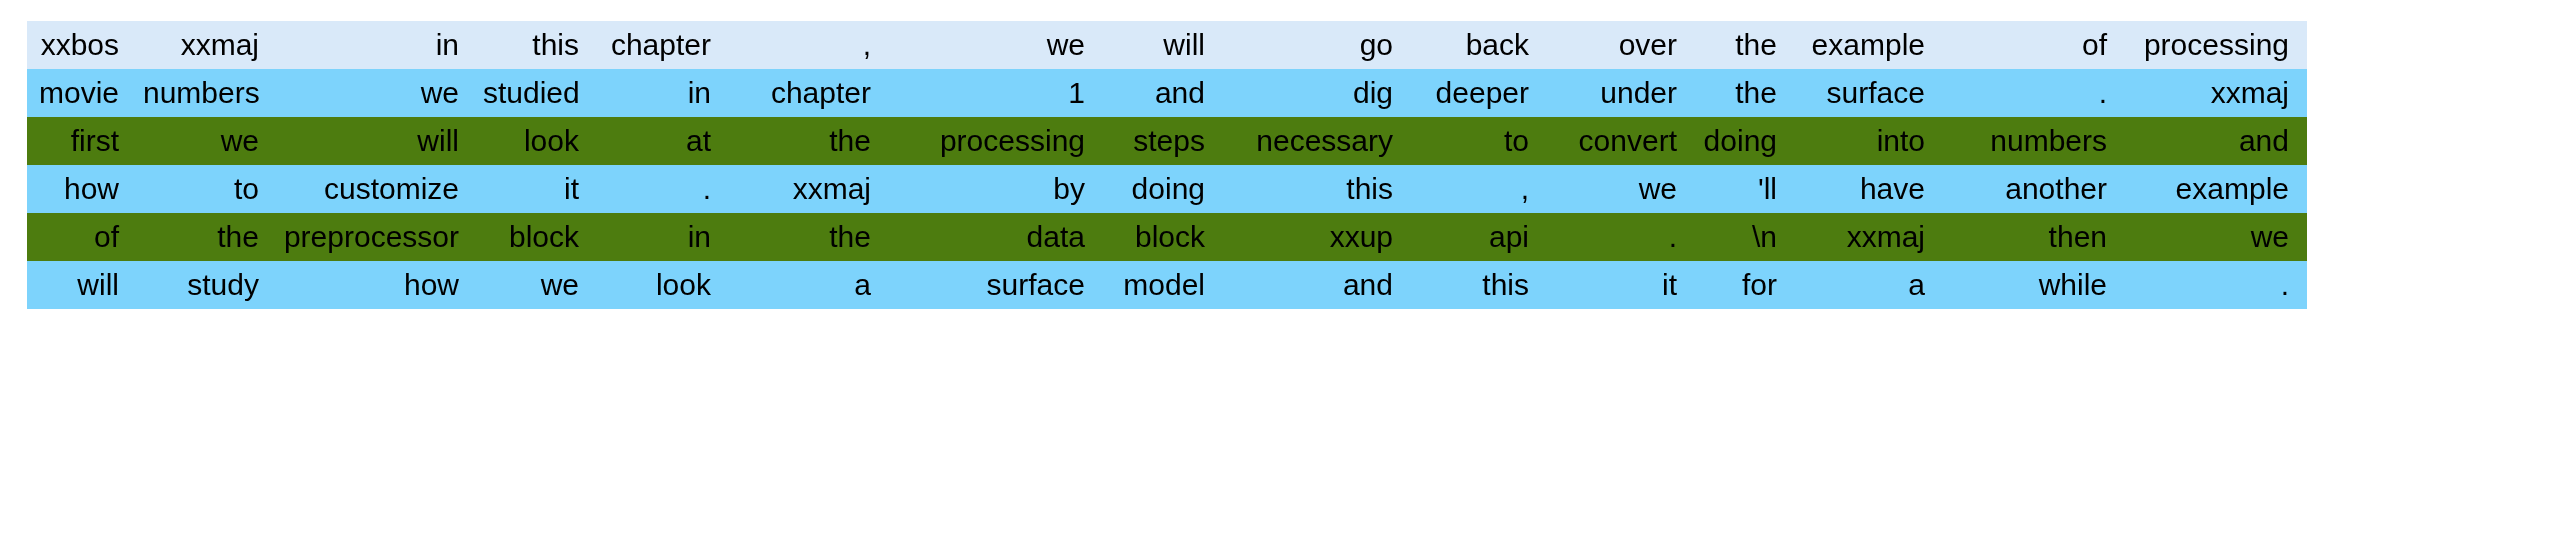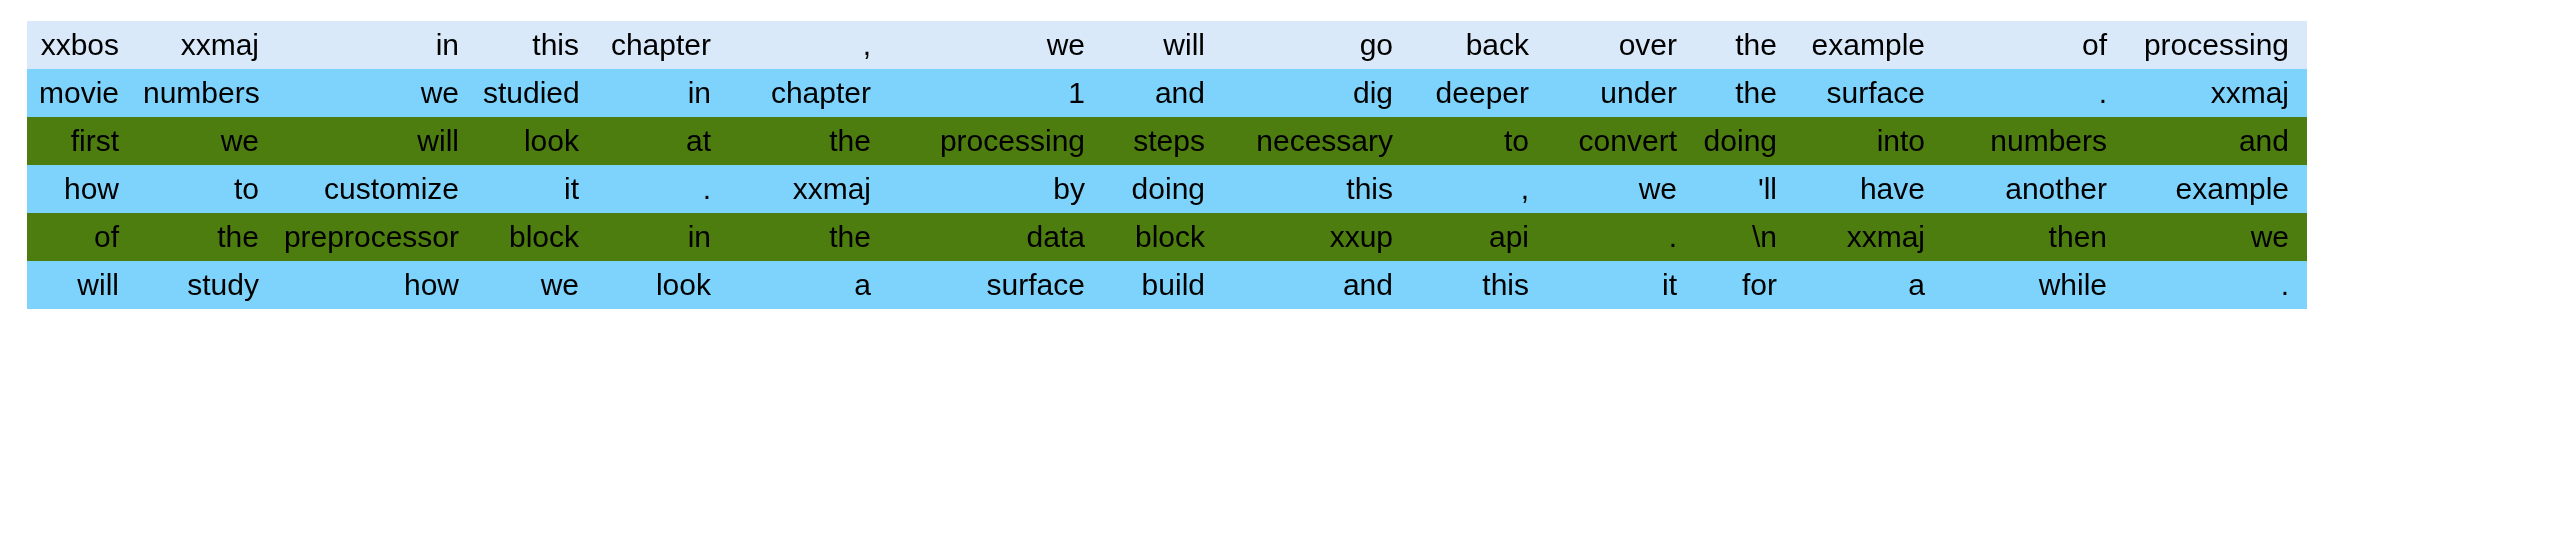--- a/index.html
+++ b/index.html
@@ -172,21 +172,21 @@
           <td>we</td>
         </tr>
         <tr class="row-plain">
           <td>will</td>
           <td>study</td>
           <td>how</td>
           <td>we</td>
           <td>look</td>
           <td>a</td>
           <td>surface</td>
-          <td>build</td>
+          <td>model</td>
           <td>and</td>
           <td>this</td>
           <td>it</td>
           <td>for</td>
           <td>a</td>
           <td>while</td>
           <td>.</td>
         </tr>
       </tbody>
   </table>

